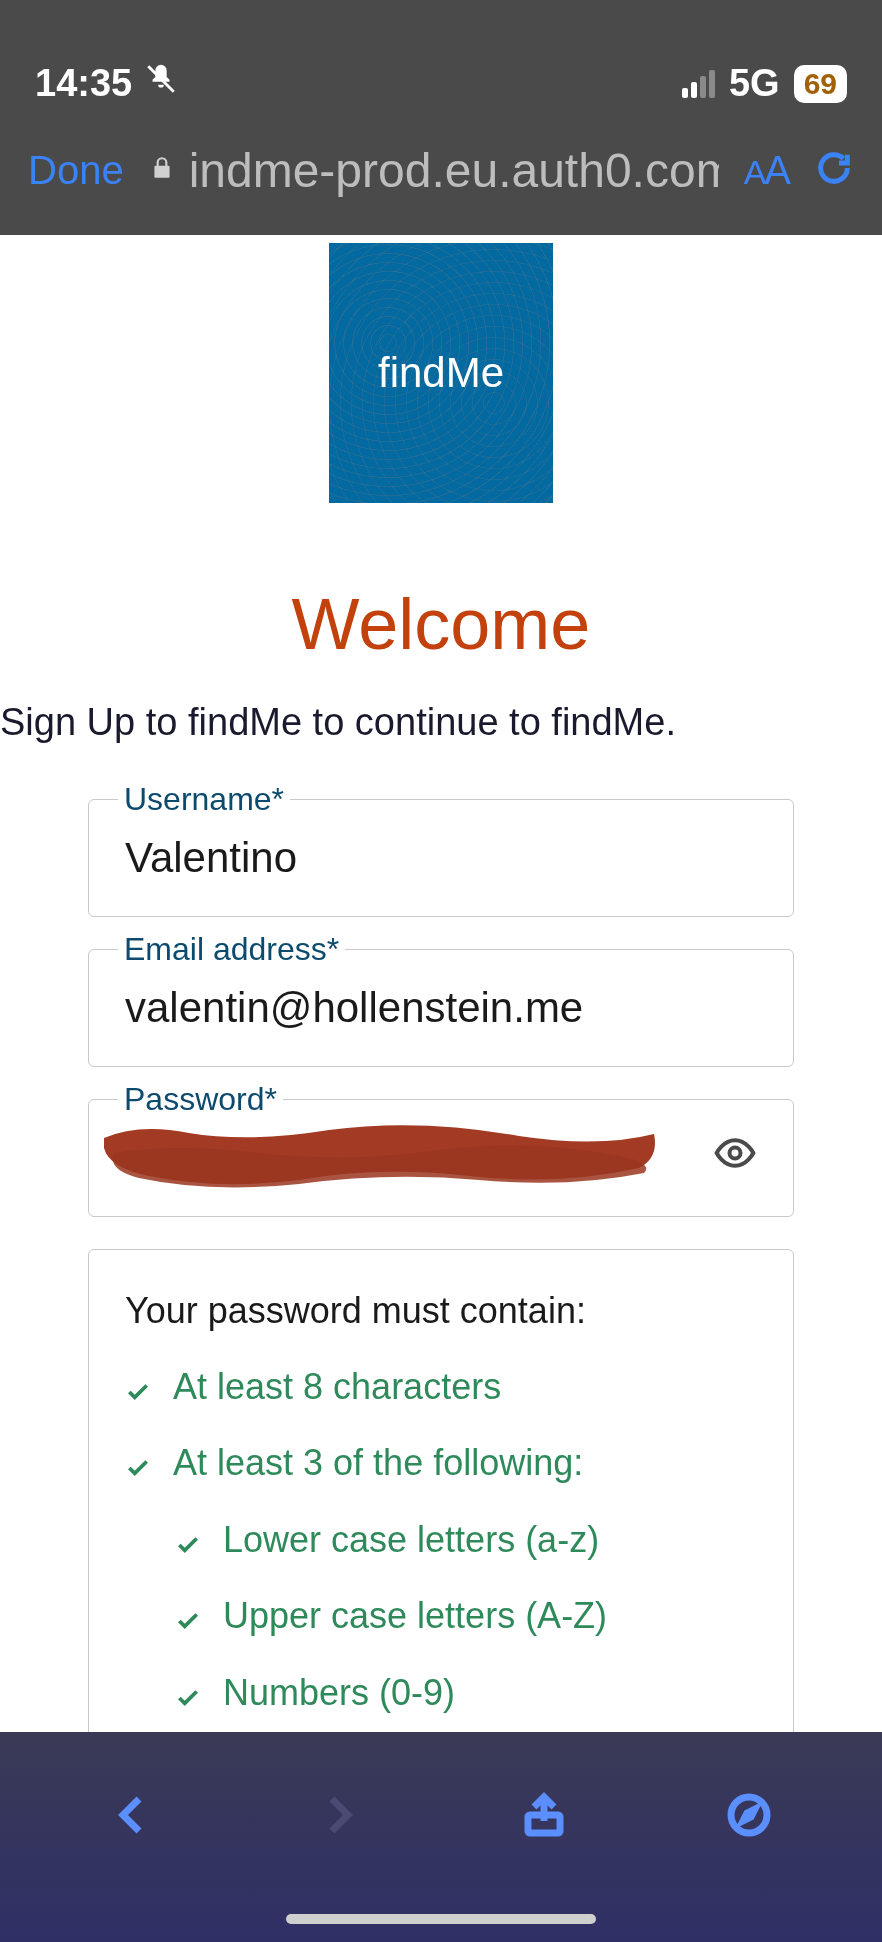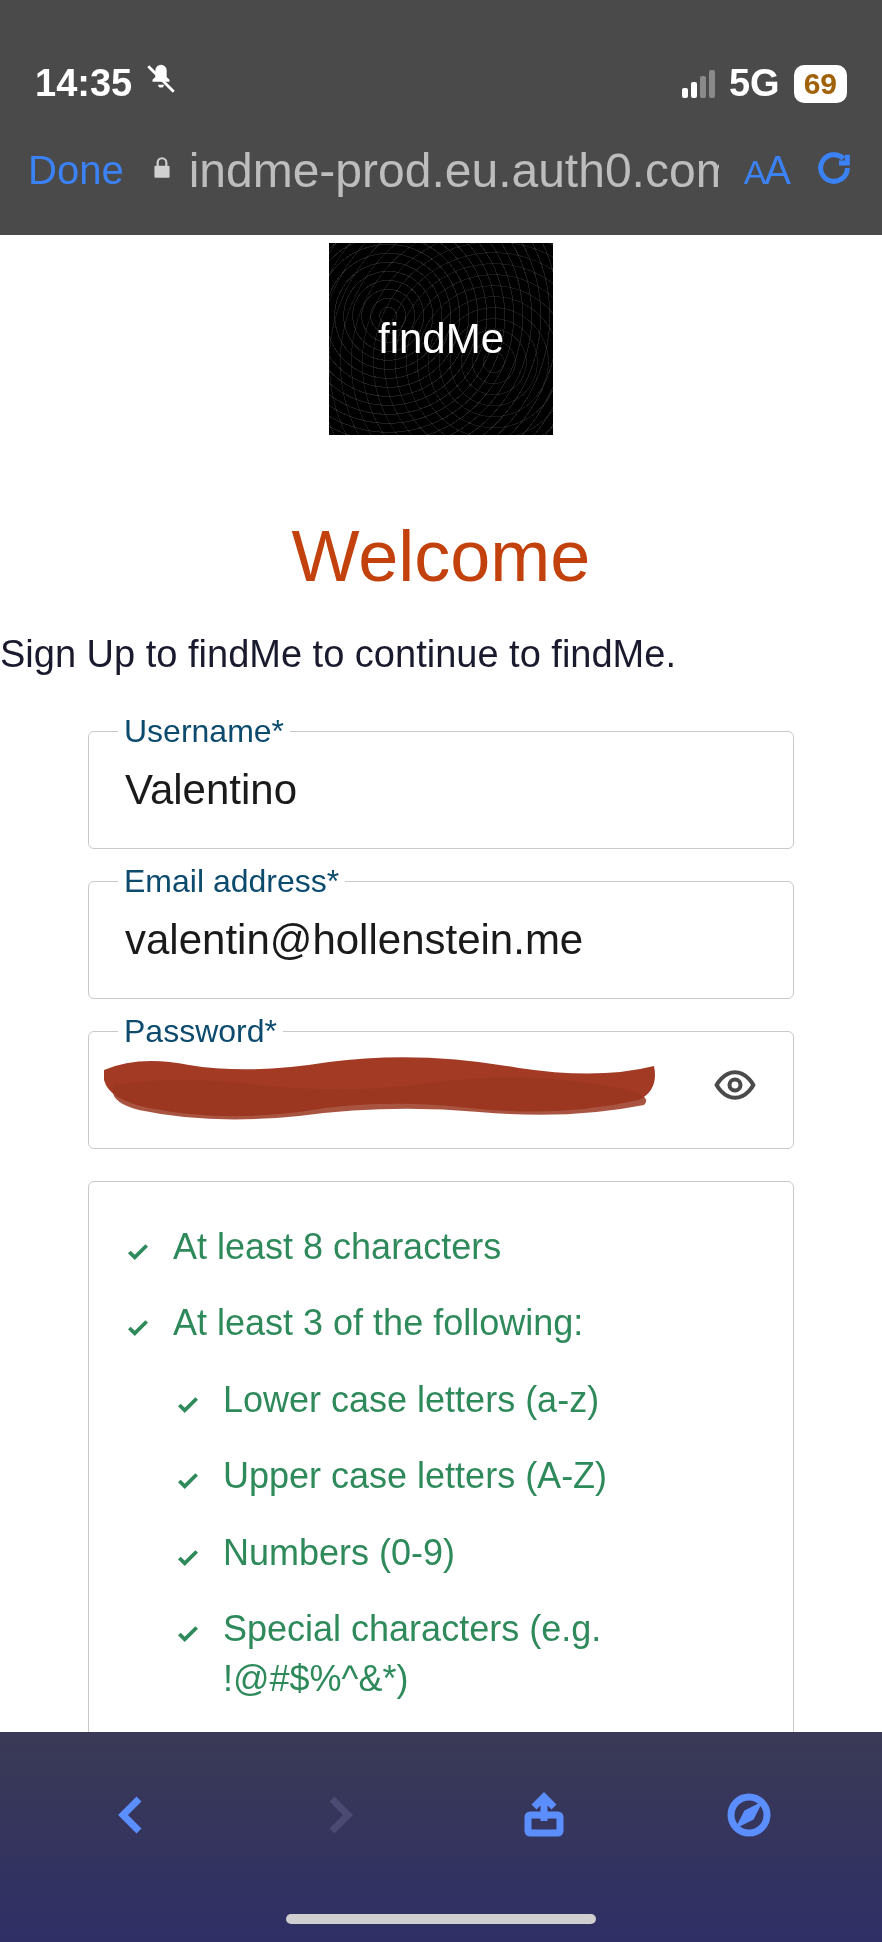--- a/index.html
+++ b/index.html
@@ -103,22 +103,22 @@
   .aa-btn .big { font-size: 40px; }
   .reload-btn svg { width: 40px; height: 40px; stroke: #3b82f6; fill: none; stroke-width: 3; }
 
   
   .page {
     background: #ffffff;
     padding: 0 0 40px 0;
   }
   .logo-box {
     width: 224px;
-    height: 192px;
-    background: #000000;
+    height: 260px;
+    background: #0369a1;
     margin: 8px auto 0 auto;
     display: flex;
     align-items: center;
     justify-content: center;
     color: #ffffff;
     font-size: 42px;
     font-weight: 300;
     position: relative;
     overflow: hidden;
   }
@@ -357,20 +357,21 @@
         <span class="eye-btn">
           <svg viewBox="0 0 24 24">
               <path d="M2 12s3.5-7 10-7 10 7 10 7-3.5 7-10 7S2 12 2 12z"></path>
               <circle cx="12" cy="12" r="3"></circle>
             </svg>
         </span>
       </div>
     </div>
 
     <div class="rules-box">
+      <div class="rules-title">Your password must contain:</div>
       <ul class="rules-list">
         <li>
           <span class="check"><svg viewBox="0 0 24 24">
                 <path d="M4 12l5 5L20 6"></path>
               </svg></span>
           <span>At least 8 characters</span>
         </li>
         <li>
           <span class="check"><svg viewBox="0 0 24 24">
                 <path d="M4 12l5 5L20 6"></path>

